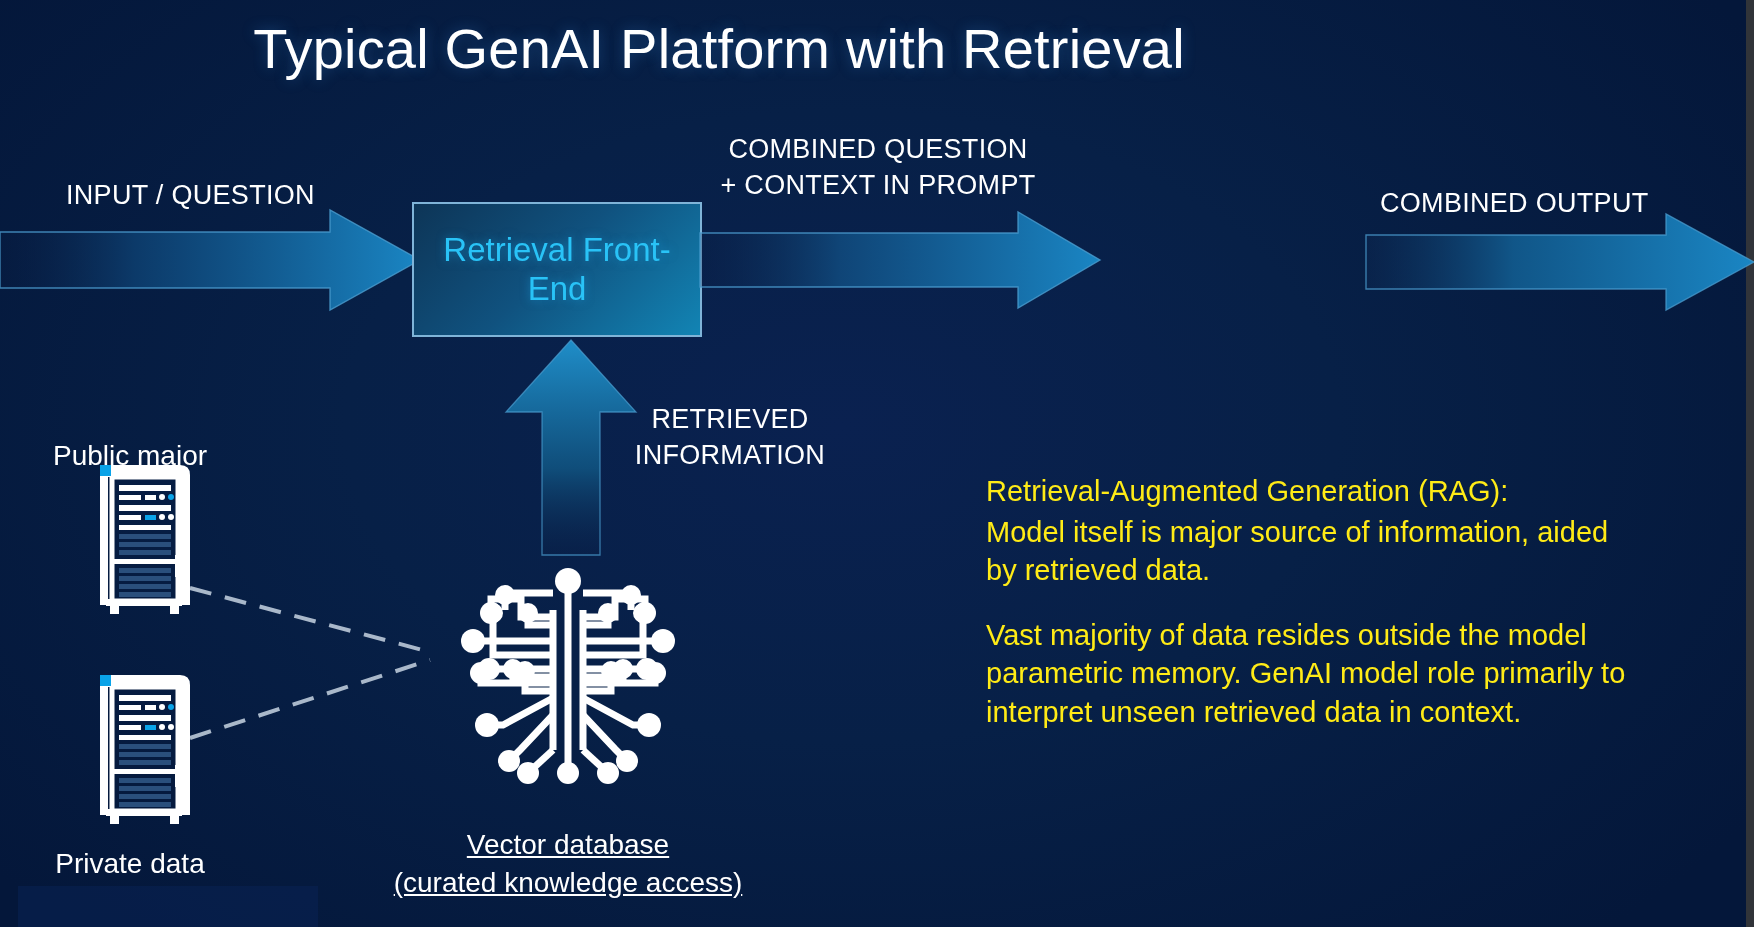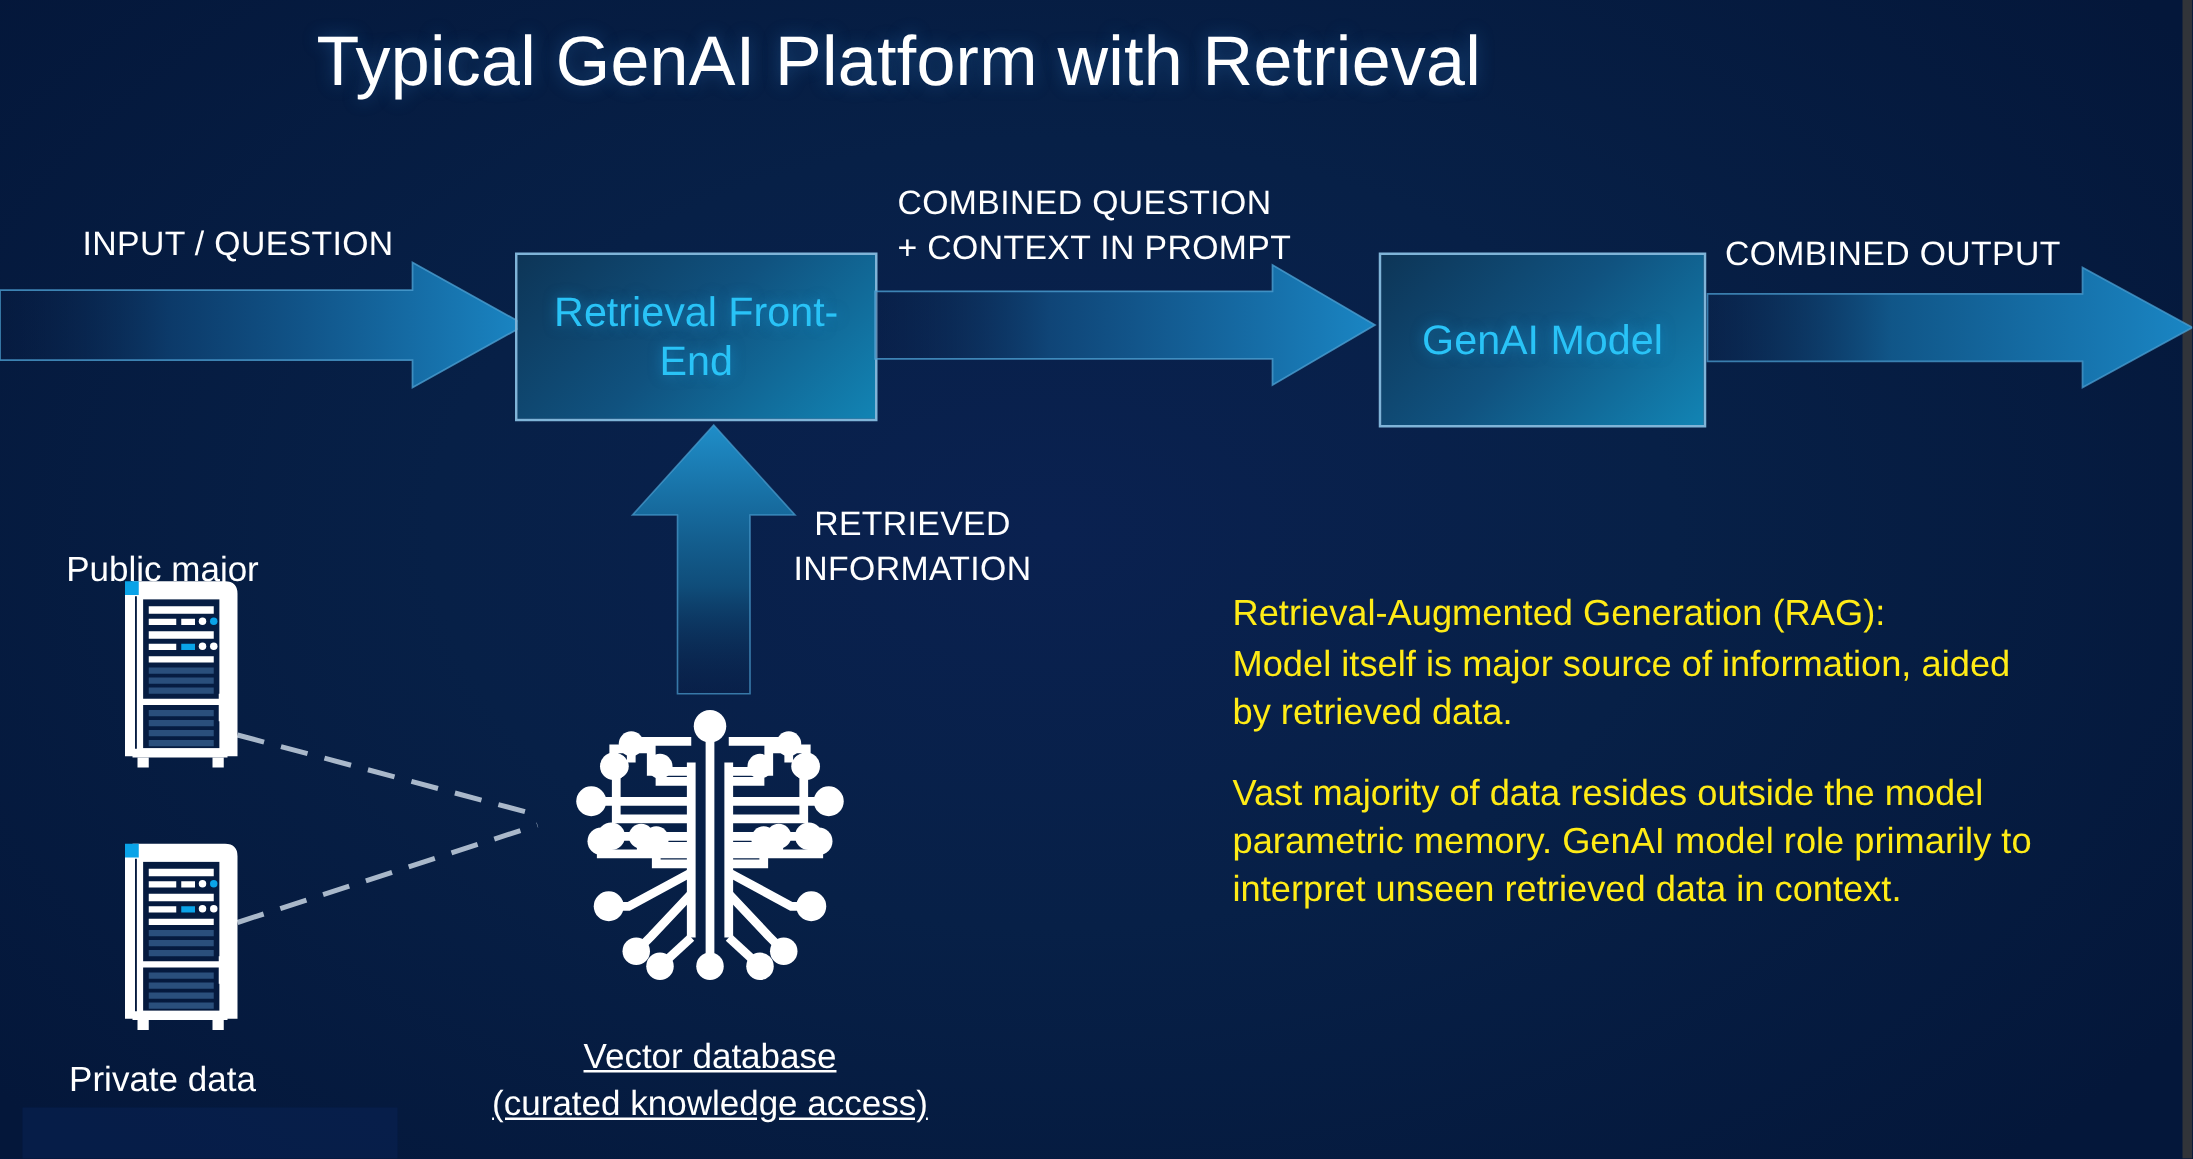--- a/index.html
+++ b/index.html
@@ -99,26 +99,23 @@
       <defs>
         <linearGradient id="ag2" x1="0" y1="0" x2="1" y2="0">
           <stop offset="0%" stop-color="#0a2048" stop-opacity="0.25"></stop>
           <stop offset="35%" stop-color="#10497c" stop-opacity="0.9"></stop>
           <stop offset="100%" stop-color="#1a86c4" stop-opacity="1"></stop>
         </linearGradient>
       </defs>
       <path d="M0,21 L318,21 L318,0 L400,48 L318,96 L318,75 L0,75 Z" fill="url(#ag2)" stroke="#4b9ed0" stroke-width="1.4" stroke-opacity=".8"></path>
     </svg>
   </div>
-  <div class="flow-label" style="left:718px;top:145px;width:320px;">COMBINED QUESTION
+  <div class="flow-label" style="left:718px;top:132px;width:320px;text-align:center;">COMBINED QUESTION
 + CONTEXT IN PROMPT</div>
 
-  <div class="pbox" style="left:1103px;top:202px;width:262px;height:140px;">
-    <span>GenAI Model</span>
-  </div>
 
   <div class="arrow" style="left:1366px;top:214px;width:388px;height:96px;">
     <svg width="388" height="96" viewBox="0 0 388 96">
       <defs>
         <linearGradient id="ag3" x1="0" y1="0" x2="1" y2="0">
           <stop offset="0%" stop-color="#0d2a55" stop-opacity="0.35"></stop>
           <stop offset="38%" stop-color="#11598c" stop-opacity="0.95"></stop>
           <stop offset="100%" stop-color="#1a86c4" stop-opacity="1"></stop>
         </linearGradient>
       </defs>

